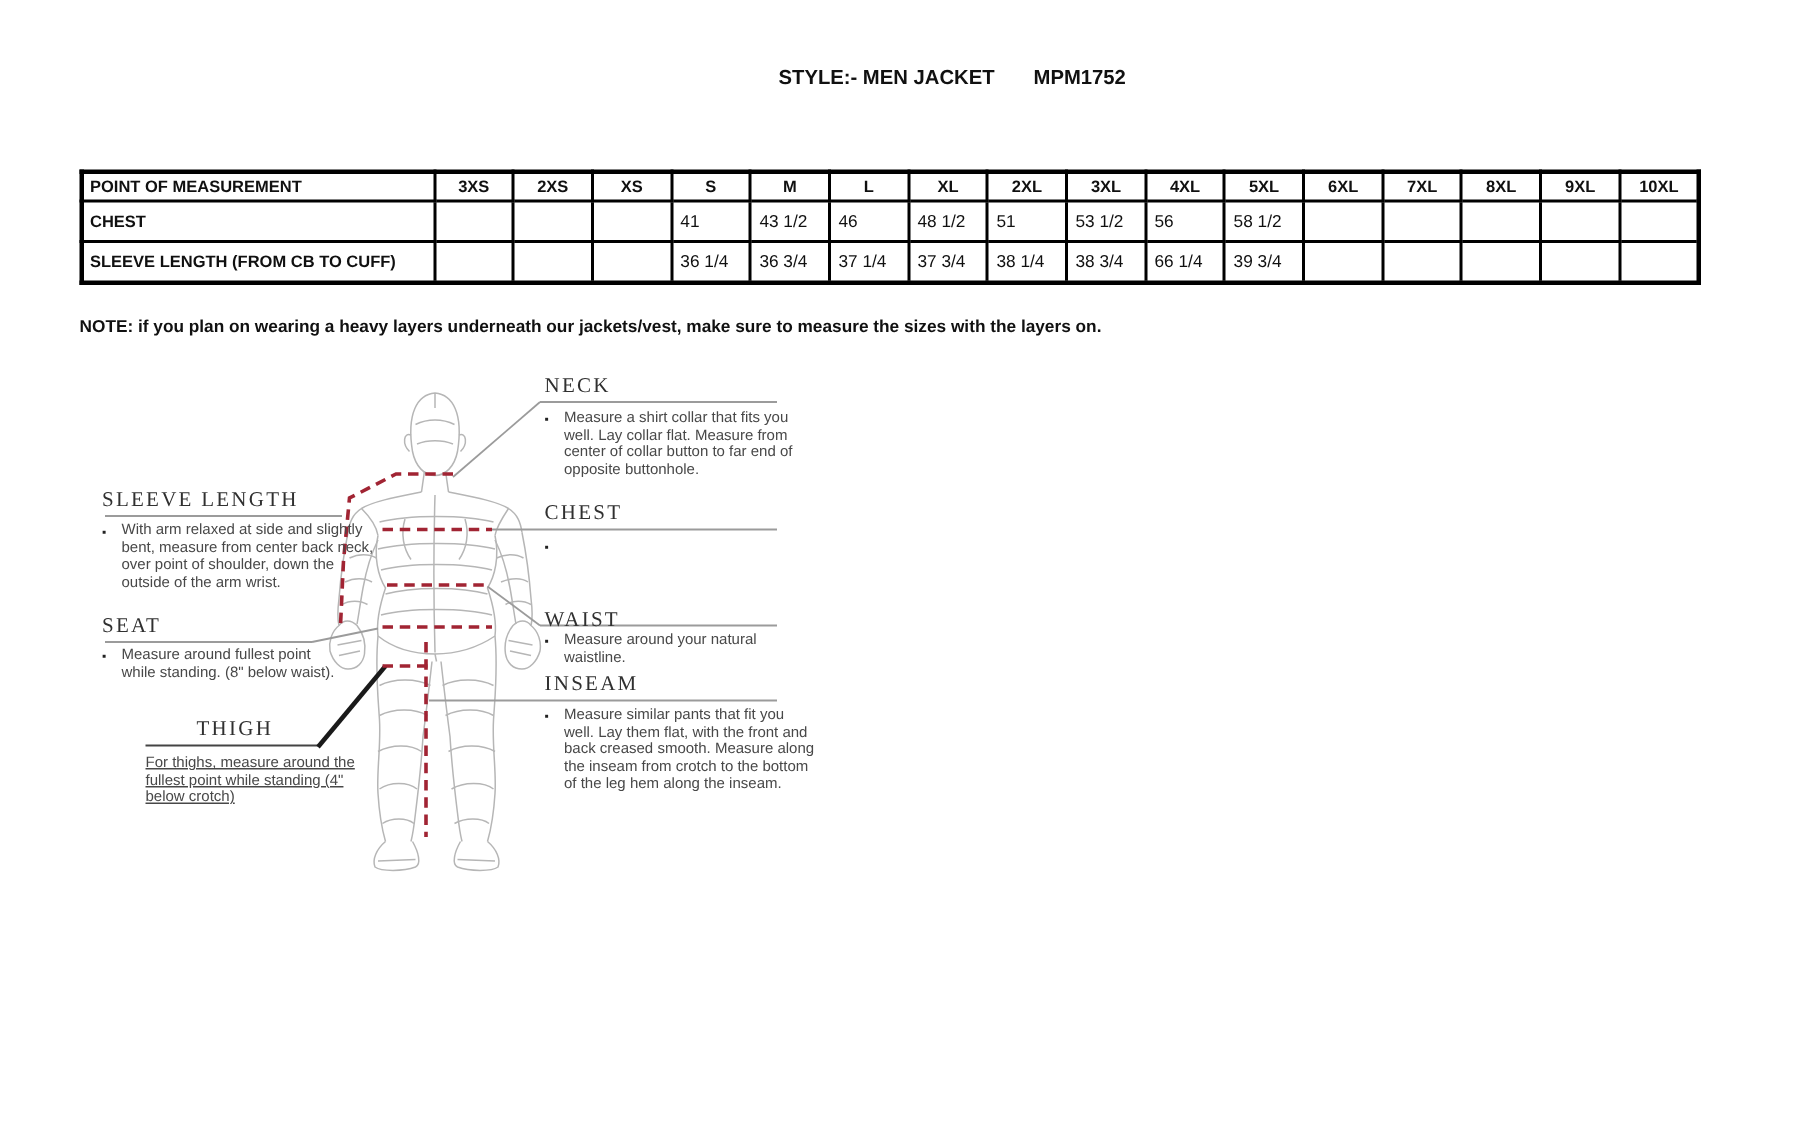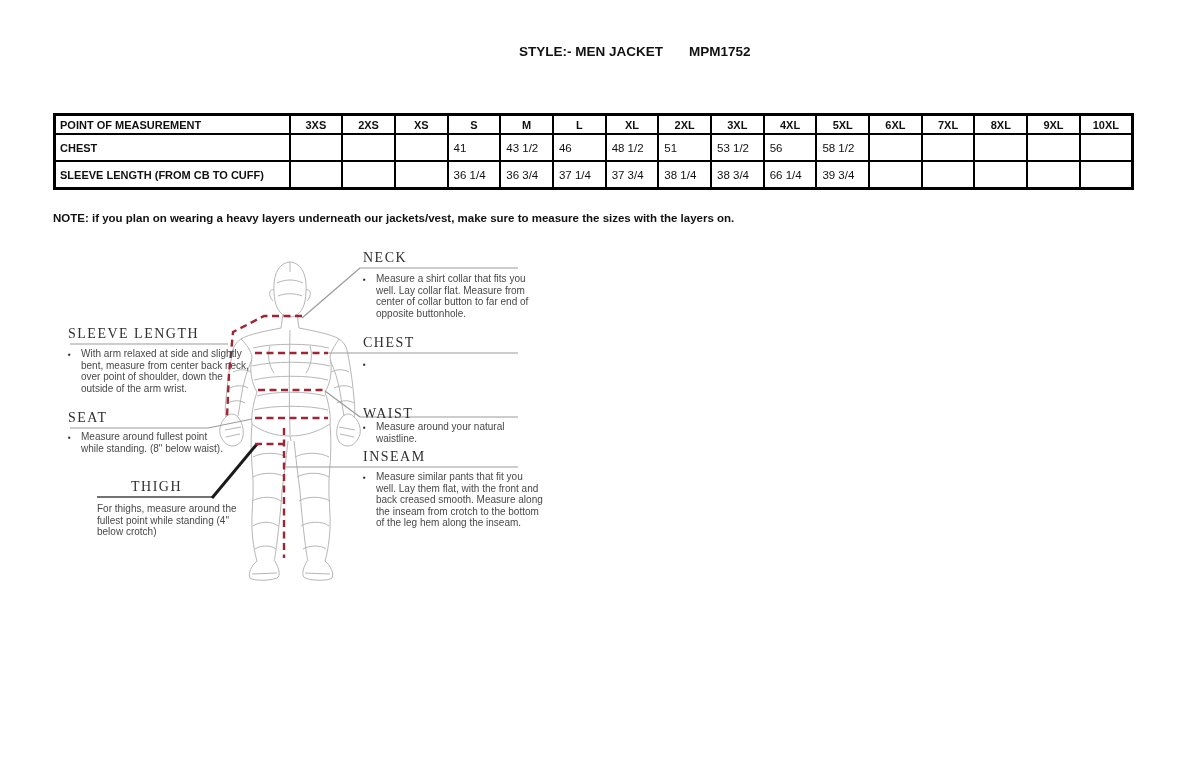--- a/index.html
+++ b/index.html
@@ -41,21 +41,21 @@
 
   
   .g-head{
     position:absolute;z-index:2;font-size:14px;letter-spacing:1.5px;
     color:var(--text-dark);white-space:nowrap;font-family:Liberation Serif, serif;
   }
   .g-para{
     position:absolute;z-index:2;font-size:10px;line-height:11.5px;
     color:#484848;padding-left:13px;
   }
-  .g-para.nobullet{padding-left:0;}
+  .g-para.nobullet{padding-left:0;text-decoration:underline;}
   .bullet{position:absolute;left:0;top:1px;font-size:8px;color:#222;}
 
   .diagram{position:absolute;left:0;top:240px;z-index:1;}
   .fig path{stroke:var(--figure-gray);stroke-width:1;fill:none;}
   .conn path{stroke:var(--line-gray);stroke-width:1.2;fill:none;}
   .thigh-ul{stroke:#444;stroke-width:1.4;fill:none;}
   .thigh-pointer{stroke:#1a1a1a;stroke-width:3;fill:none;}
   .dash path{stroke:var(--dash-red);stroke-width:2.4;fill:none;stroke-dasharray:7 4.5;}
 </style>
 </head>

